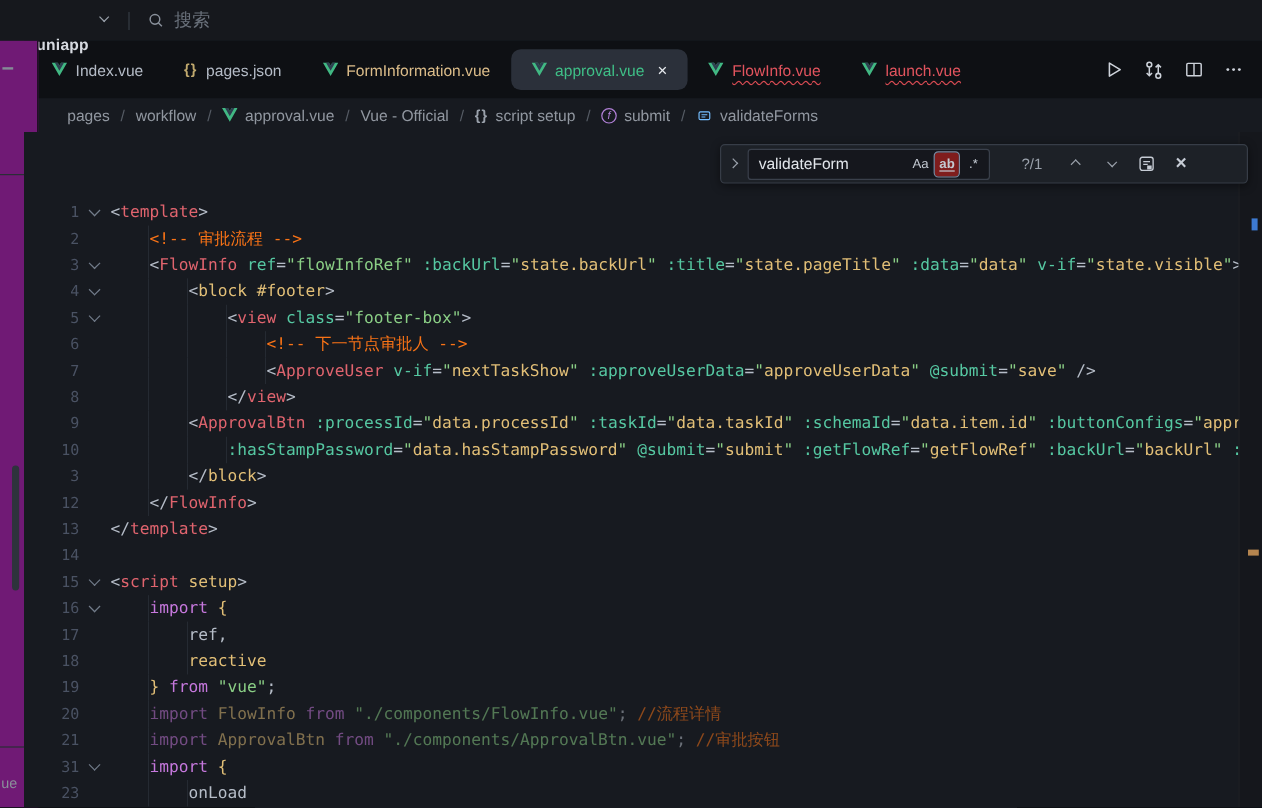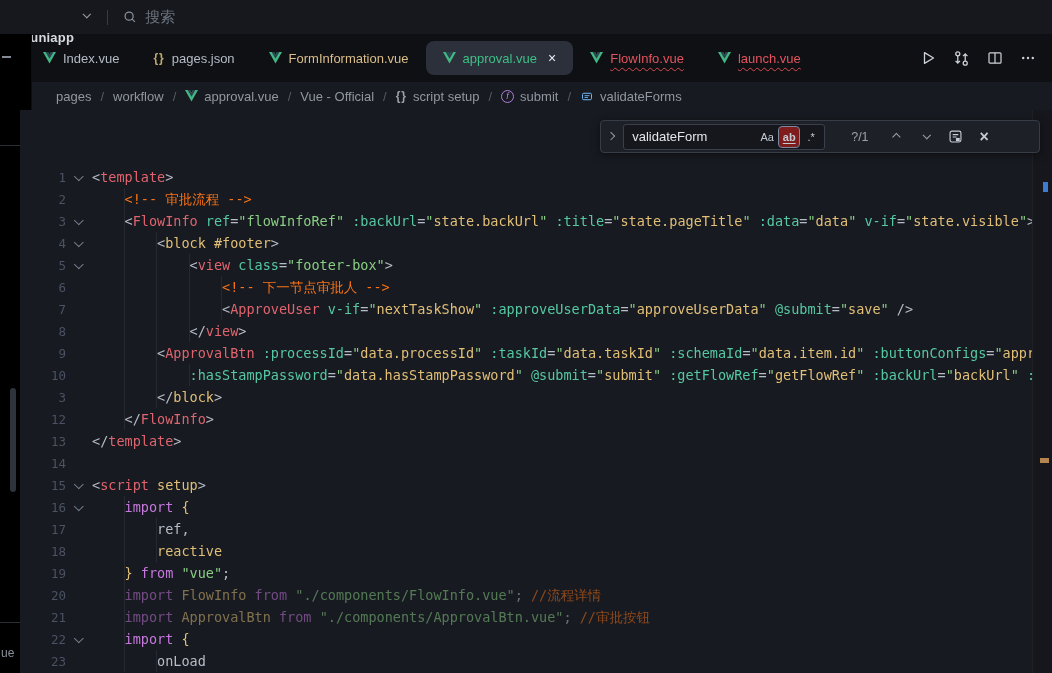--- a/index.html
+++ b/index.html
@@ -12,21 +12,21 @@
   #titlebar { height:34px; display:flex; align-items:center; background:#16181d; padding-left:2px; }
   .proj { font-size:13px; font-weight:bold; color:#d6dae0; letter-spacing:.2px;margin-top:41px; }
   .chev { border:solid #9aa1ab; border-width:0 1.5px 1.5px 0; display:inline-block; padding:2.6px; }
   .chev.down { transform:rotate(45deg) translateY(-1px); }
   .chev.up { transform:rotate(-135deg) translateY(-1px); }
   .chev.right { transform:rotate(-45deg); }
   #title-chevron { margin-left:9px; margin-top:-3px; }
   .tsep { width:1px; height:15px; background:#363c45; margin:0 15px 0 18px; }
   #search-area { display:flex; align-items:center; gap:8px; color:#6a717b; font-size:15px; }
   
-  #sliver { position:absolute; left:0; top:34px; bottom:0; width:32px; background:#000000; border-right:1px solid #0d0e12; }
+  #sliver { position:absolute; left:0; top:34px; bottom:0; width:32px; background:#701a75; border-right:1px solid #0d0e12; }
   #sliver .dash { position:absolute; top:22px; left:2px; width:9px; height:2px; background:#848b96; }
   #sliver .div1 { position:absolute; top:111px; left:0; right:4px; height:1px; background:#2a2e36; }
   #sliver .div2 { position:absolute; top:588px; left:0; right:4px; height:1px; background:#2a2e36; }
   #sliver .thumb { position:absolute; top:354px; left:10px; width:6px; height:104px; background:#2e333c; border-radius:3px; }
   #sliver .btm { position:absolute; top:612px; left:1px; font-size:12px; color:#8a909a; }
   
   #main { margin-left:20px; }
   #tabbar { height:48px; background:#0e1014; display:flex; align-items:center; padding:0 12px 0 6px; }
   #tabs { display:flex; align-items:center; height:100%; }
   .tab { display:flex; align-items:center; gap:7px; height:34px; padding:0 17px; font-size:13px; color:#b4bbc6; cursor:pointer; border-radius:8px; }
@@ -277,21 +277,21 @@
           <div class="cl"><span class="num">12</span><span class="foldbox"></span><span class="ind" style="width: 4ch;"></span><span class="tk-b">&lt;/</span><span class="tk-t">FlowInfo</span><span class="tk-b">&gt;</span></div>
           <div class="cl"><span class="num">13</span><span class="foldbox"></span><span class="tk-b">&lt;/</span><span class="tk-t">template</span><span class="tk-b">&gt;</span></div>
           <div class="cl"><span class="num">14</span><span class="foldbox"></span></div>
           <div class="cl"><span class="num">15</span><span class="foldbox"><span class="fold"></span></span><span class="tk-b">&lt;</span><span class="tk-t">script</span><span class="tk-w"> </span><span class="tk-y">setup</span><span class="tk-b">&gt;</span></div>
           <div class="cl"><span class="num">16</span><span class="foldbox"><span class="fold"></span></span><span class="ind" style="width: 4ch;"></span><span class="tk-k">import</span><span class="tk-w"> </span><span class="tk-y">{</span></div>
           <div class="cl"><span class="num">17</span><span class="foldbox"></span><span class="ind" style="width: 8ch;"></span><span class="tk-w">ref,</span></div>
           <div class="cl"><span class="num">18</span><span class="foldbox"></span><span class="ind" style="width: 8ch;"></span><span class="tk-y">reactive</span></div>
           <div class="cl"><span class="num">19</span><span class="foldbox"></span><span class="ind" style="width: 4ch;"></span><span class="tk-y">}</span><span class="tk-w"> </span><span class="tk-k">from</span><span class="tk-w"> </span><span class="tk-s">"vue"</span><span class="tk-w">;</span></div>
           <div class="cl dim"><span class="num">20</span><span class="foldbox"></span><span class="ind" style="width: 4ch;"></span><span class="tk-k">import</span><span class="tk-w"> </span><span class="tk-y">FlowInfo</span><span class="tk-w"> </span><span class="tk-k">from</span><span class="tk-w"> </span><span class="tk-s">"./components/FlowInfo.vue"</span><span class="tk-w">; </span><span class="tk-c">//流程详情</span></div>
           <div class="cl dim"><span class="num">21</span><span class="foldbox"></span><span class="ind" style="width: 4ch;"></span><span class="tk-k">import</span><span class="tk-w"> </span><span class="tk-y">ApprovalBtn</span><span class="tk-w"> </span><span class="tk-k">from</span><span class="tk-w"> </span><span class="tk-s">"./components/ApprovalBtn.vue"</span><span class="tk-w">; </span><span class="tk-c">//审批按钮</span></div>
-          <div class="cl"><span class="num">22</span><span class="foldbox"><span class="fold"></span></span><span class="ind" style="width: 4ch;"></span><span class="tk-k">import</span><span class="tk-w"> </span><span class="tk-y">{</span></div>
+          <div class="cl"><span class="num">31</span><span class="foldbox"><span class="fold"></span></span><span class="ind" style="width: 4ch;"></span><span class="tk-k">import</span><span class="tk-w"> </span><span class="tk-y">{</span></div>
           <div class="cl"><span class="num">23</span><span class="foldbox"></span><span class="ind" style="width: 8ch;"></span><span class="tk-w">onLoad</span></div>
         </div>
 
       <div id="ruler">
           <div class="mark" style="top: 72px; right: 4px; width: 5px; height: 10px; background: rgb(61, 122, 209);"></div>
           <div class="mark" style="top: 348px; right: 3px; width: 9px; height: 5px; background: rgb(181, 133, 79);"></div>
         </div>
     </div>
   </div>
 

